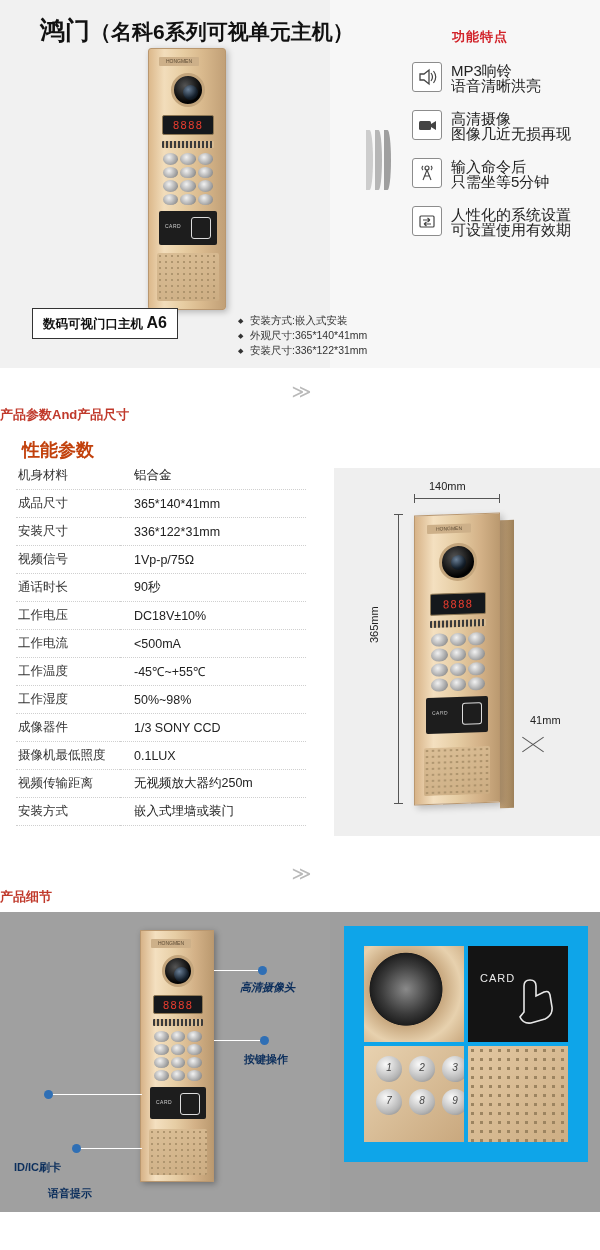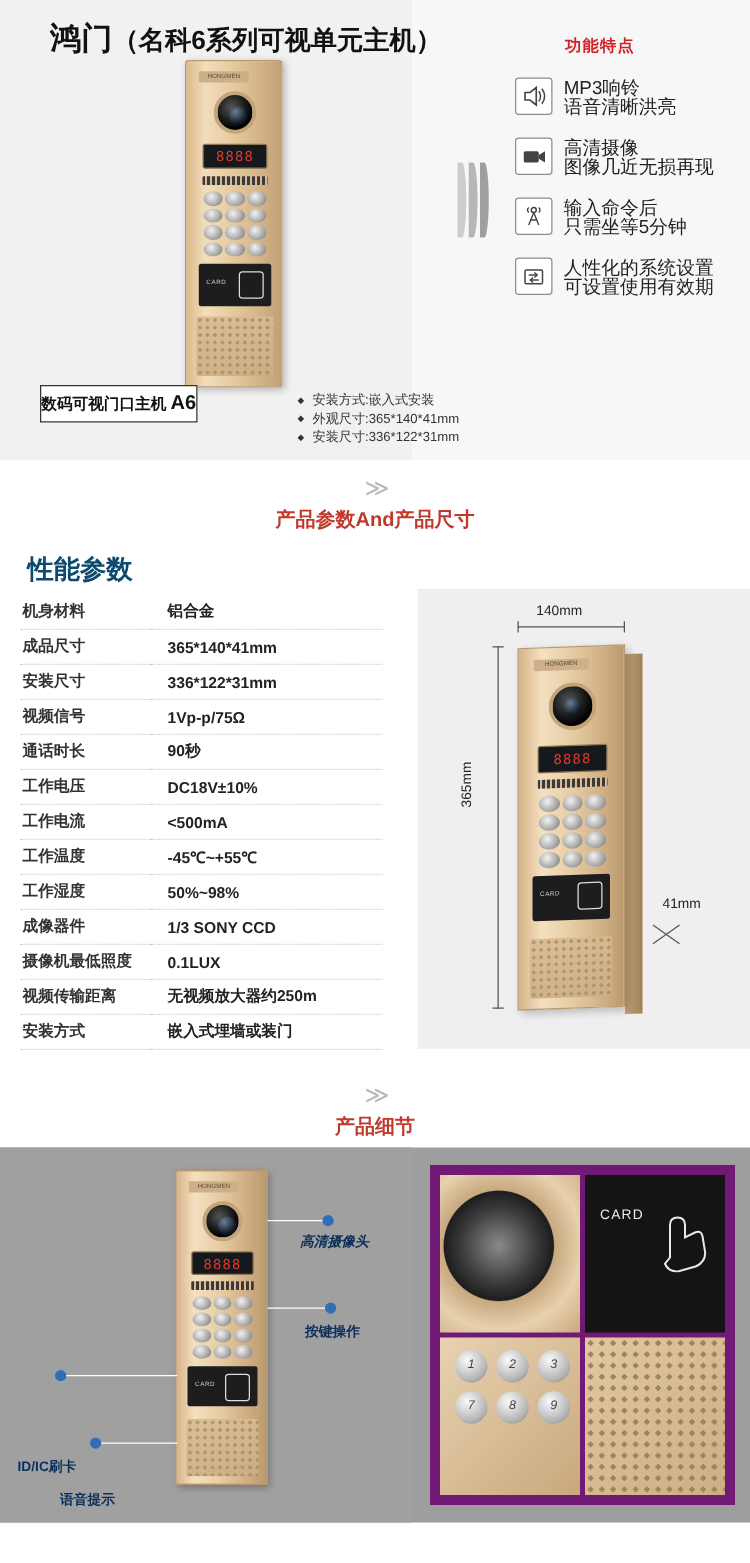--- a/index.html
+++ b/index.html
@@ -96,21 +96,21 @@
     position:absolute; left:8px; bottom:8px; width:62px; height:48px;
     background:
       radial-gradient(#a98f68 28%, transparent 29%) 0 0/6px 6px,
       linear-gradient(#d8bb92,#cdae84);
     border-radius:2px; opacity:.9;
   }
 
   .hero-label {
     position:absolute; left:32px; top:308px;
     border:1px solid #333; background:#fff;
-    padding:5px 0; font-size:12.5px; font-weight:bold; color:#111;
+    padding:5px 10px; font-size:12.5px; font-weight:bold; color:#111;
   }
   .hero-label b { font-size:16px; }
 
   .hero-specs { position:absolute; left:198px; top:302px; font-size:10.5px; color:#333; line-height:15px;}
   .hero-specs li { list-style:none; position:relative; padding-left:12px;}
   .hero-specs li:before{ content:"◆"; position:absolute; left:0; top:0; font-size:7px; color:#333;}
 
   
   .hero-arrow{
     position:absolute; left:366px; top:130px; width:26px; height:60px;
@@ -131,28 +131,28 @@
   .feat-list{ position:absolute; left:412px; top:62px; width:185px; }
   .feat-row{ display:flex; align-items:flex-start; margin-bottom:17px; }
   .feat-ico{
     width:30px; height:30px; border:1px solid #8c8c8c; border-radius:3px;
     margin-right:9px; flex:0 0 30px; position:relative; background:#fff;
   }
   .feat-txt{ font-size:15px; color:#222; line-height:15px; padding-top:1px;}
 
   
   .chev { text-align:center; color:#b9b9b9; font-size:19px; letter-spacing:-3px; line-height:12px; }
-  .sec-cap { text-align:center; font-size:16px; color:#c0392b; font-weight:bold; margin-top:8px;}
+  .sec-cap { text-align:left; font-size:13px; color:#c0392b; font-weight:bold; margin-top:8px;}
 
   .divider-wrap{ padding:18px 0 6px; background:#fff;}
 
   
   .spec-sec{ position:relative; width:600px; height:420px; background:#fff;}
-  .spec-h{ position:absolute; left:22px; top:8px; font-size:21px; font-weight:bold; color:#0c4a6e;}
-  table.spec{ position:absolute; left:16px; top:43px; width:290px; border-collapse:collapse;font-weight:bold;}
+  .spec-h{ position:absolute; left:22px; top:8px; font-size:18px; font-weight:bold; color:#c2410c;}
+  table.spec{ position:absolute; left:16px; top:32px; width:290px; border-collapse:collapse;}
   table.spec td{
     font-size:12.5px; color:#222; padding:5px 2px; border-bottom:1px dotted #cfcfcf;
     height:24px;
   }
   table.spec td.k{ width:104px; color:#333;}
   table.spec td.v{ padding-left:14px;}
 
   .dim-box{
     position:absolute; left:322px; top:38px; width:268px; height:368px;
     background:#efefef;
@@ -179,21 +179,21 @@
   .det-left{ position:absolute; left:0; top:0; width:330px; height:300px; background:#a0a0a0;}
   .det-dev{
     position:absolute; left:140px; top:18px; width:74px; height:252px;
     background:linear-gradient(90deg,#d7b388 0%,#f4e0c0 20%,#e6cda4 48%,#d3b187 75%,#bb9a70 100%);
     border:1px solid #b9976f; box-shadow:2px 2px 6px rgba(0,0,0,.3);
   }
   .callout{ position:absolute; font-size:11px; color:#0b2e5c; font-weight:bold;}
   .dot{ position:absolute; width:9px; height:9px; border-radius:50%; background:#2f6fb5;}
   .cline{ position:absolute; height:1px; background:#fff;}
 
-  .det-right{ position:absolute; left:344px; top:14px; width:244px; height:272px; background:#701a75; padding:8px;}
+  .det-right{ position:absolute; left:344px; top:14px; width:244px; height:236px; background:#0ea5e9; padding:20px;}
   .det-grid{ display:grid; grid-template-columns:1fr 1fr; grid-template-rows:1fr 1fr; gap:4px; width:100%; height:100%;}
   .det-cell{ position:relative; overflow:hidden; background:#111;}
   .cell-cam{ background:radial-gradient(circle at 42% 45%, #8a8a8a 0%, #3a3a3a 32%, #1d1d1d 46%, #c8a87f 47%, #e7d1ae 70%, #c9a87e 100%);}
   .cell-card{ background:#141414;}
   .cell-card .ctxt{ position:absolute; left:12px; top:26px; color:#eaeaea; font-size:11px; letter-spacing:1px;}
   .cell-keys{ background:linear-gradient(135deg,#e8d2b0,#c9a87e);}
   .cell-keys .kg{ position:absolute; left:12px; top:10px; display:grid; grid-template-columns:repeat(3,26px); grid-template-rows:repeat(2,26px); gap:7px;}
   .cell-keys .kg i{ border-radius:50%; background:radial-gradient(circle at 38% 32%, #fafafa, #b5b5b5 65%, #7d7d7d 100%); position:relative;}
   .cell-keys .kg i:after{ content:attr(data-k); position:absolute; left:0; right:0; top:6px; text-align:center; font-size:10px; color:#444;}
   .cell-mic{

